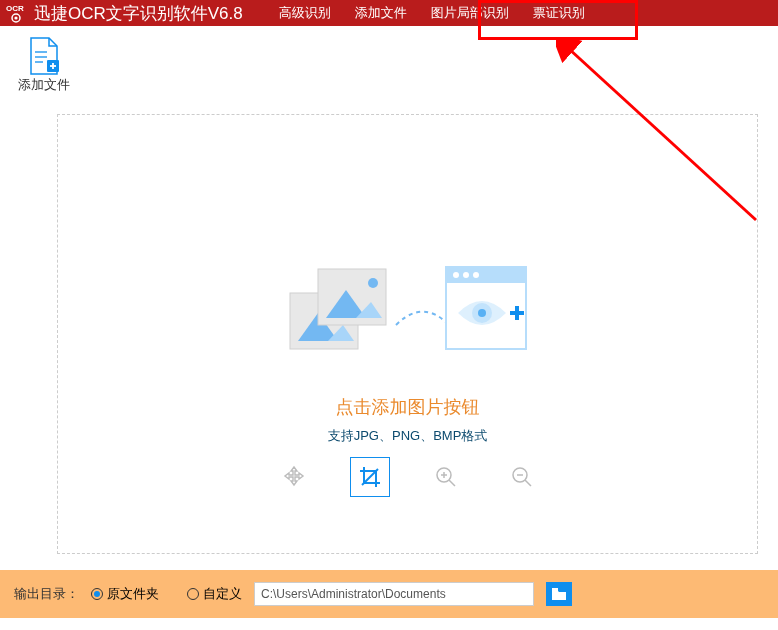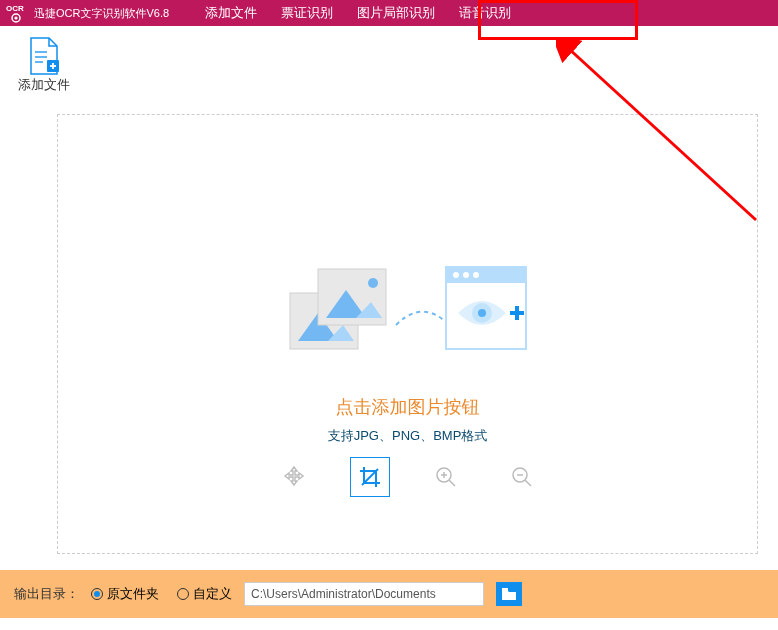--- a/index.html
+++ b/index.html
@@ -1,62 +1,62 @@
 <!DOCTYPE html>
 <html><head>
   <meta charset="utf-8">
   <style>
     * { margin: 0; padding: 0; box-sizing: border-box; font-family: "Microsoft YaHei", Arial, sans-serif; }
     body { width: 778px; height: 630px; background: #fff; position: relative; overflow: hidden; }
-    .header { background: #be185d; height: 26px; display: flex; align-items: center; padding-left: 6px; }
+    .header { background: #b91c1c; height: 26px; display: flex; align-items: center; padding-left: 6px; }
     .logo-box { display: flex; align-items: center; gap: 4px; }
-    .app-title { color: #fff; font-size: 11px; margin-left: 8px; margin-right: 24px; }
+    .app-title { color: #fff; font-size: 17px; margin-left: 8px; margin-right: 24px; }
     .nav-tabs { display: flex; align-items: center; height: 100%; }
     .nav-tab { color: #fff; font-size: 13px; height: 100%; display: flex; align-items: center; padding: 0 12px; cursor: pointer; }
     .toolbar { height: 78px; padding: 10px 18px; display: flex; align-items: center; }
     .tool-btn { display: flex; flex-direction: column; align-items: center; gap: 0; cursor: pointer; }
     .tool-btn-label { font-size: 13px; color: #333; }
     .doc-icon-svg { width: 34px; height: 40px; }
     .dropzone-wrap { padding: 10px 20px 16px 20px; margin-left: 37px; }
     .dropzone { border: 1px dashed #ccc; height: 440px; display: flex; flex-direction: column; align-items: center; padding-top: 148px; }
     .drop-illustration { display: flex; align-items: center; gap: 8px; }
     .drop-prompt { font-size: 18px; color: #ea8a2d; margin-top: 22px; }
     .drop-sub { font-size: 13px; color: #0c4a6e; margin-top: 8px; }
     .drop-tools { display: flex; align-items: center; gap: 36px; margin-top: 12px; }
     .drop-tool { width: 40px; height: 40px; display: flex; align-items: center; justify-content: center; cursor: pointer; }
     .drop-tool.active { border: 1px solid #0f8eee; }
     .footer { background: #fdba74; height: 48px; display: flex; align-items: center; padding: 0 14px; gap: 12px; }
     .footer-label { font-size: 13px; color: #333; }
-    .radio-group { display: flex; align-items: center; gap: 18px; }
+    .radio-group { display: flex; align-items: center; gap: 28px; }
     .radio-item { display: flex; align-items: center; gap: 4px; font-size: 13px; }
     .radio-circle { width: 12px; height: 12px; border-radius: 50%; border: 1px solid #333; display: inline-flex; align-items: center; justify-content: center; }
     .radio-circle.selected::after { content: ""; width: 6px; height: 6px; border-radius: 50%; background: #0f8eee; }
-    .path-input { border: 1px solid #ccc; background: #fff; height: 24px; width: 240px; padding: 0 6px; font-size: 12px; color: #555; }
+    .path-input { border: 1px solid #ccc; background: #fff; height: 24px; width: 280px; padding: 0 6px; font-size: 12px; color: #555; }
     .browse-btn { width: 26px; height: 24px; background: #0f8eee; display: flex; align-items: center; justify-content: center; cursor: pointer; }
     
     .ann-rect { position: absolute; left: 478px; top: 0; width: 160px; height: 40px; border: 3px solid #ff0000; pointer-events: none; }
     .ann-arrow { position: absolute; pointer-events: none; }
   </style>
 </head>
 <body>
 
 <div class="header">
   <div class="logo-box">
     <svg width="20" height="20" viewBox="0 0 20 20">
       <text x="0" y="8" font-size="8" fill="#fff" font-weight="bold">OCR</text>
       <circle cx="10" cy="15" r="4" fill="none" stroke="#fff" stroke-width="1.5"></circle>
       <circle cx="10" cy="15" r="1.6" fill="#fff"></circle>
     </svg>
   </div>
   <div class="app-title">迅捷OCR文字识别软件V6.8</div>
   <div class="nav-tabs">
+    <div class="nav-tab">高级识别</div>
     <div class="nav-tab">添加文件</div>
+    <div class="nav-tab">图片局部识别</div>
     <div class="nav-tab">票证识别</div>
-    <div class="nav-tab">图片局部识别</div>
-    <div class="nav-tab">语音识别</div>
   </div>
 </div>
 
 <div class="toolbar">
   <div class="tool-btn">
     <svg class="doc-icon-svg" viewBox="0 0 34 40">
       <path d="M4 2 h18 l8 8 v28 h-26 z" fill="#fff" stroke="#0f8eee" stroke-width="1.5"></path>
       <path d="M22 2 v8 h8" fill="none" stroke="#0f8eee" stroke-width="1.5"></path>
       <line x1="8" y1="16" x2="20" y2="16" stroke="#0f8eee" stroke-width="1.3"></line>
       <line x1="8" y1="21" x2="20" y2="21" stroke="#0f8eee" stroke-width="1.3"></line>

